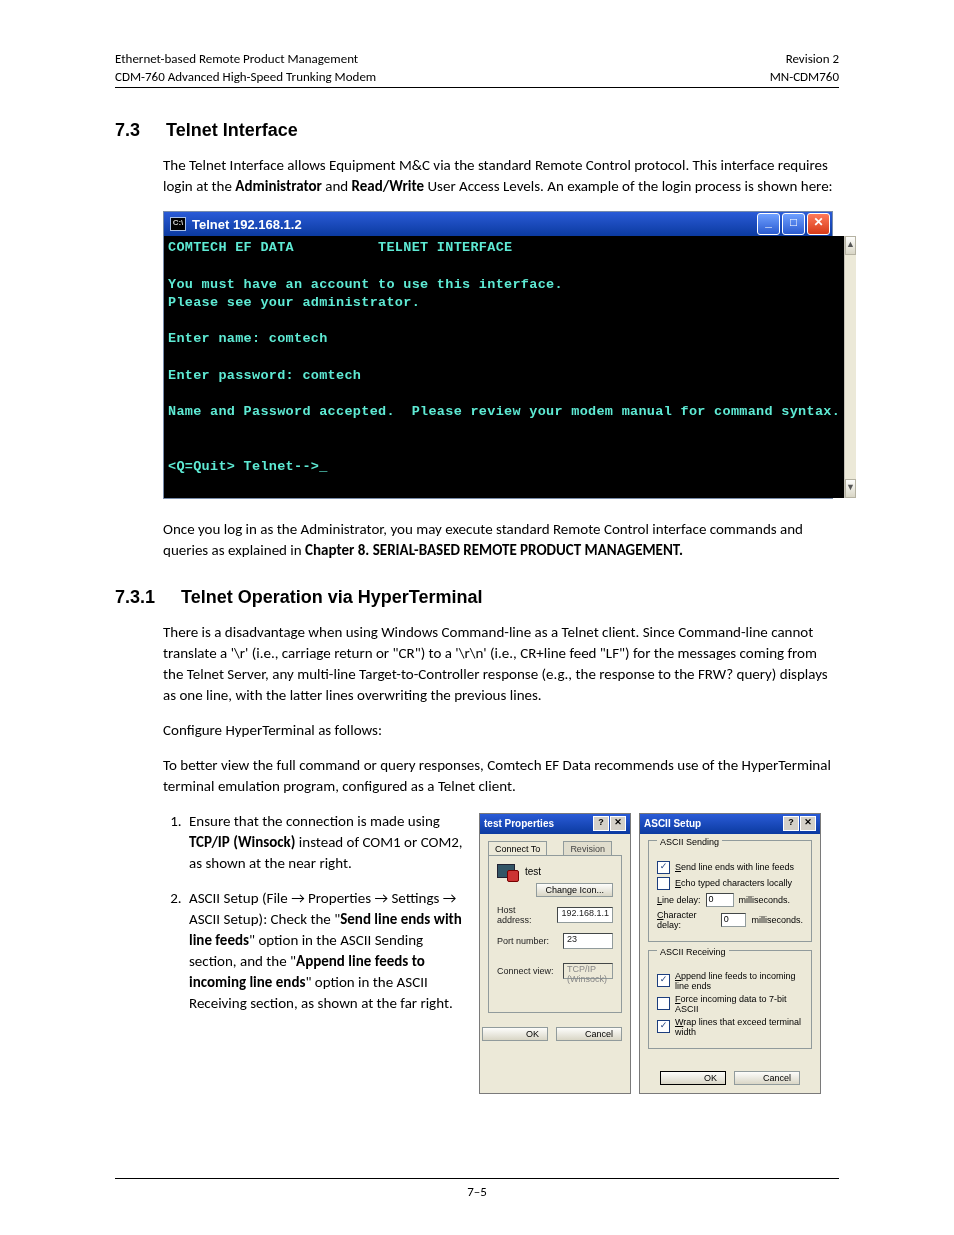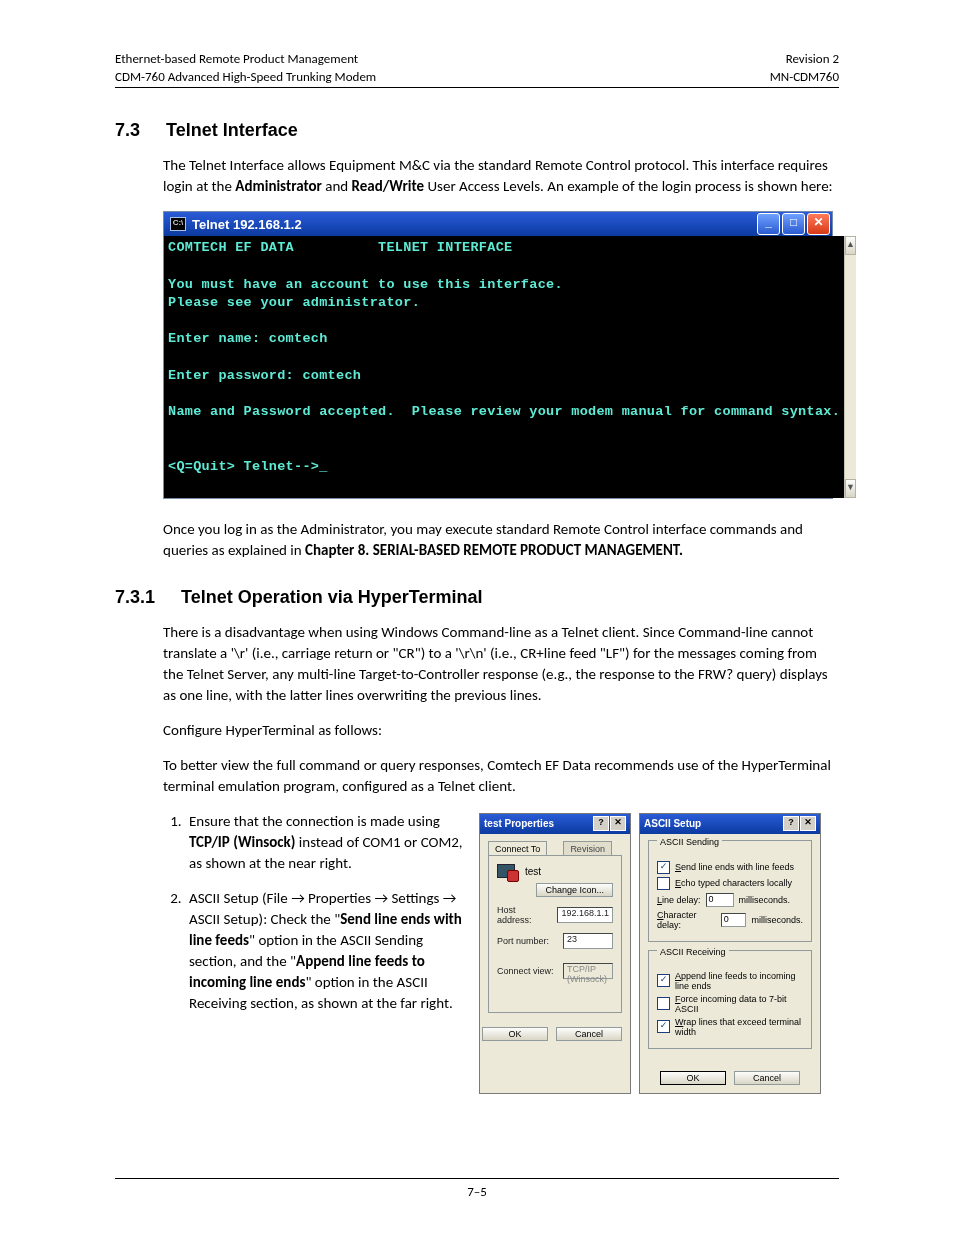--- a/index.html
+++ b/index.html
@@ -186,21 +186,21 @@
     flex:1;
   }
   .inp9.ro { background:#ece9d8; color:#888; }
   .btn9 {
     background: linear-gradient(#fdfdfb,#d9d6c6);
     border:1px solid #919b9c;
     padding:1px 8px;
     font-size:9px;
   }
   .dlg-buttons { display:flex; justify-content:flex-end; gap:8px; padding:6px 8px 8px; }
-  .dlg-buttons .btn9 { min-width:48px; text-align:center; }
+  .dlg-buttons .btn9 { min-width:48px; text-align:right; }
   .iconline { display:flex; align-items:center; gap:8px; margin-bottom:10px; }
   .ticon { width:20px; height:16px; position:relative; }
   .ticon .mon { width:16px; height:12px; background:#356; border:1px solid #223; }
   .ticon .ph { width:10px; height:10px; background:#c33; border-radius:2px; position:absolute; left:10px; top:6px; border:1px solid #700;}
   .fieldset {
     border:1px solid #919b9c;
     margin: 0 0 8px 0;
     padding: 6px 8px 8px 8px;
   }
   .fieldset-title {

